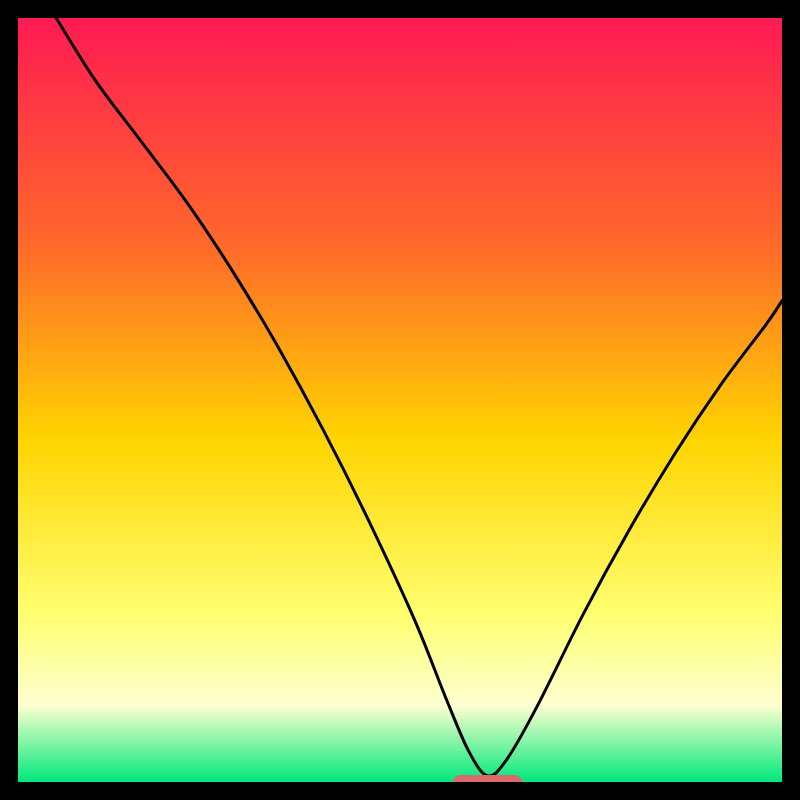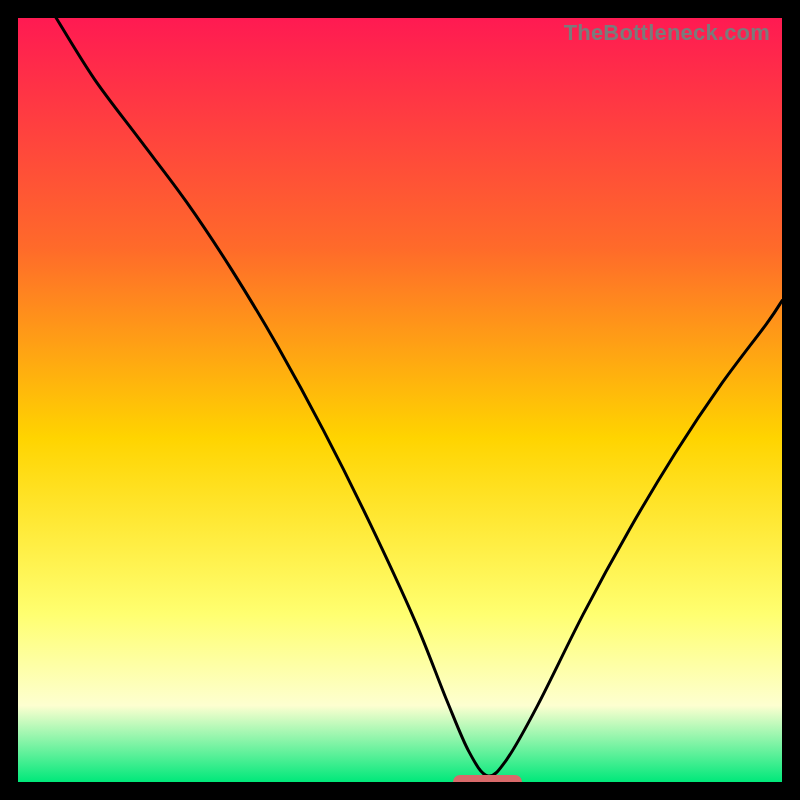--- a/index.html
+++ b/index.html
@@ -69,21 +69,20 @@
             <stop offset="30%" stop-color="#ff6a2a"></stop>
             <stop offset="55.00000000000001%" stop-color="#ffd400"></stop>
             <stop offset="78%" stop-color="#ffff70"></stop>
             <stop offset="90%" stop-color="#fdffd0"></stop>
             <stop offset="100%" stop-color="#00e87a"></stop>
           </linearGradient>
       </defs>
       <rect x="0" y="0" width="764" height="764" fill="url(#bg)"></rect>
     </svg>
 
-    <div class="watermark">TheBottleneck.com</div>
 
     <svg class="curve-svg" viewBox="0 0 764 764" preserveAspectRatio="none">
       <path id="curve-path" fill="none" stroke-width="3" stroke-linecap="round" stroke-linejoin="round" d="M 38.2 0.0 C 44.6 10.2, 62.4 40.7, 76.4 61.1 C 90.4 81.5, 107.0 101.9, 122.2 122.2 C 137.5 142.6, 152.8 161.7, 168.1 183.4 C 183.4 205.0, 198.6 227.9, 213.9 252.1 C 229.2 276.3, 244.5 301.8, 259.8 328.5 C 275.0 355.3, 290.3 383.3, 305.6 412.6 C 320.9 441.8, 336.2 472.4, 351.4 504.2 C 366.7 536.1, 384.5 574.3, 397.3 603.6 C 410.0 632.8, 418.9 658.3, 427.8 680.0 C 436.8 701.6, 443.8 720.5, 450.8 733.4 C 457.8 746.4, 463.5 756.6, 469.9 757.9 C 476.2 759.2, 480.7 752.8, 489.0 741.1 C 497.2 729.4, 506.8 711.8, 519.5 687.6 C 532.3 663.4, 550.1 625.2, 565.4 595.9 C 580.6 566.6, 595.9 538.6, 611.2 511.9 C 626.5 485.1, 641.8 459.7, 657.0 435.5 C 672.3 411.3, 687.6 388.4, 702.9 366.7 C 718.2 345.1, 738.5 319.6, 748.7 305.6 C 758.9 291.6, 761.5 286.5, 764.0 282.7" stroke="#000000"></path>
     </svg>
 
     <div class="marker" id="marker" style="left: 435.48px; width: 68.76px; bottom: -7px; background: rgb(217, 106, 106);"></div>
   </div>
 </div>
 
 </body></html>

